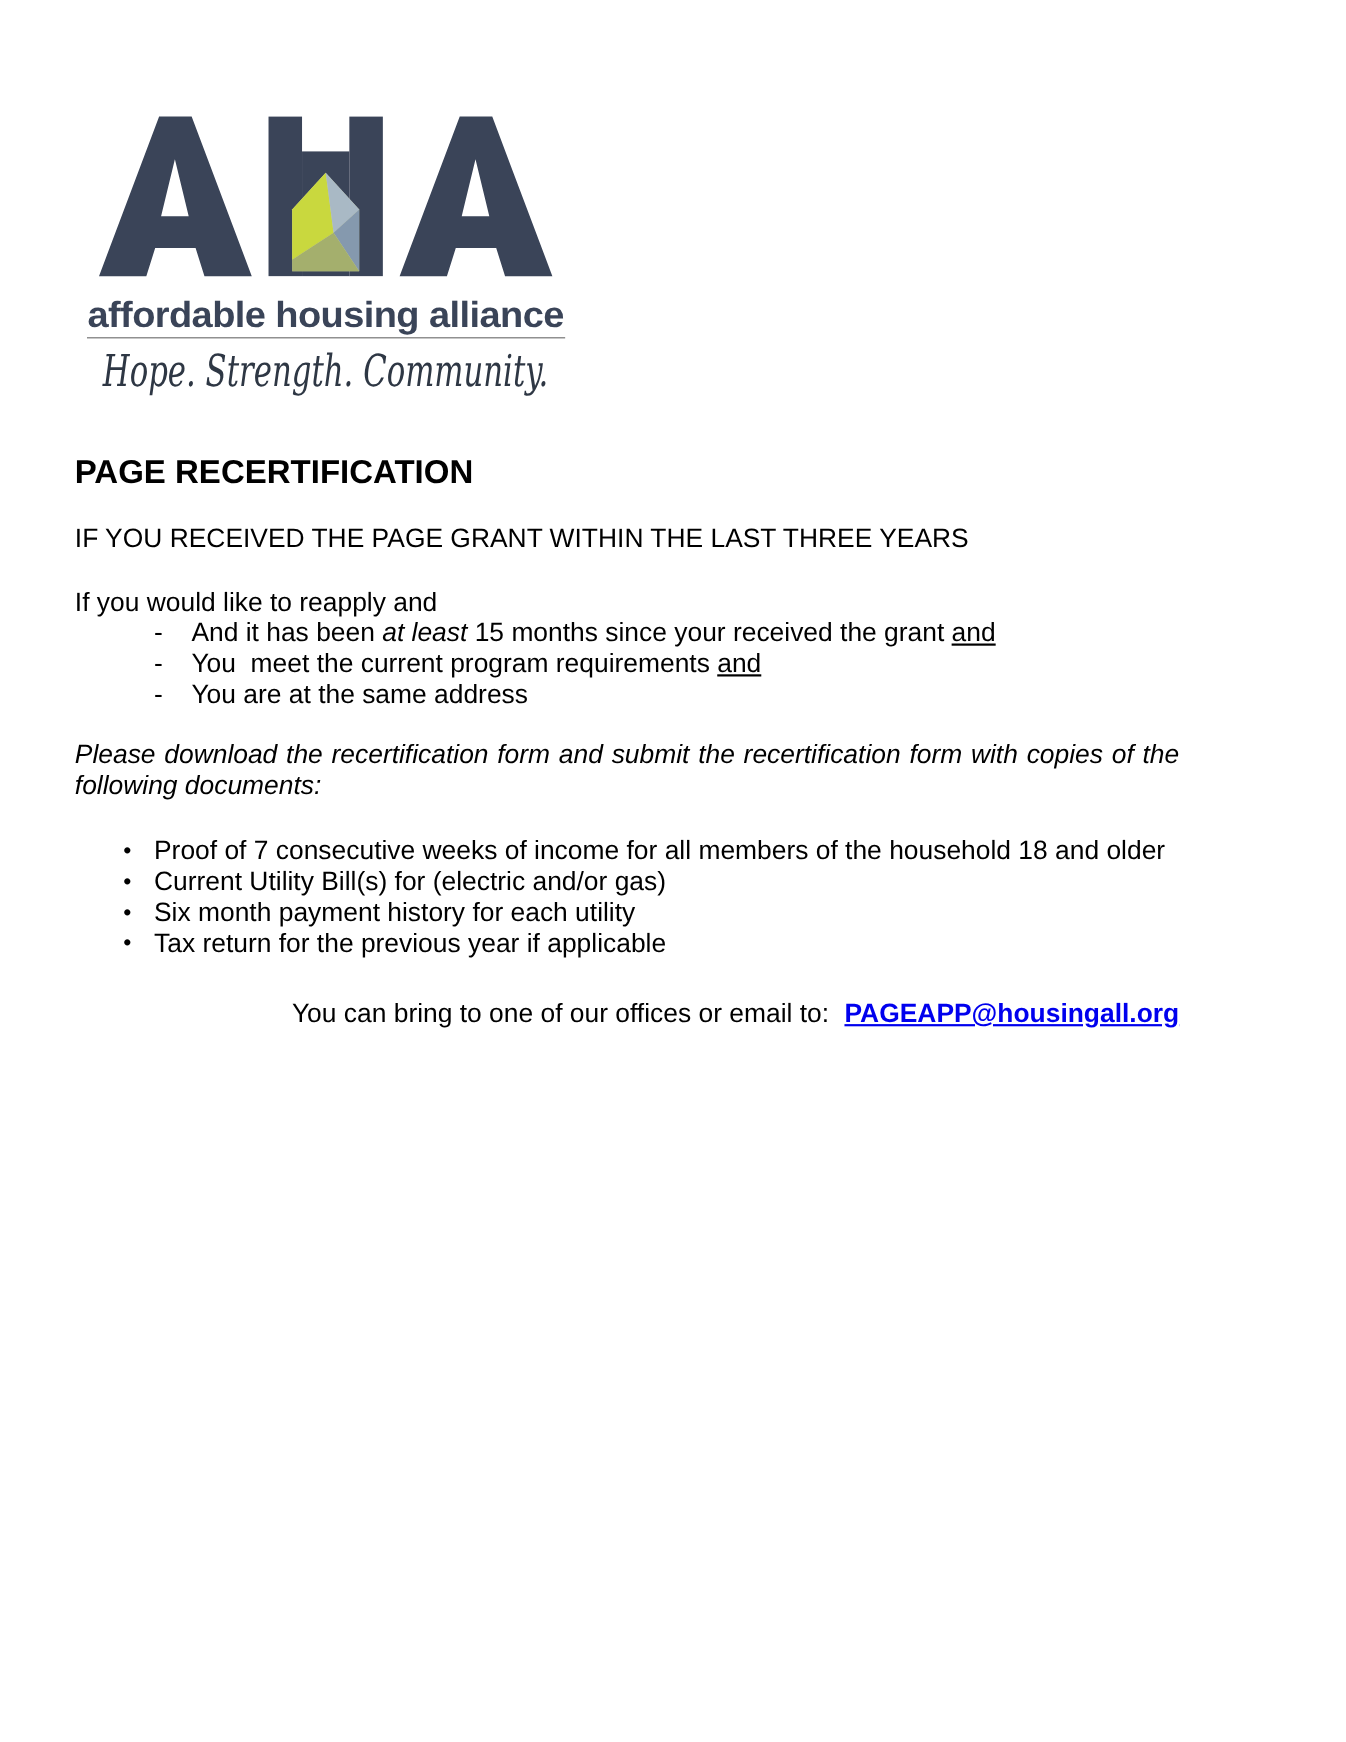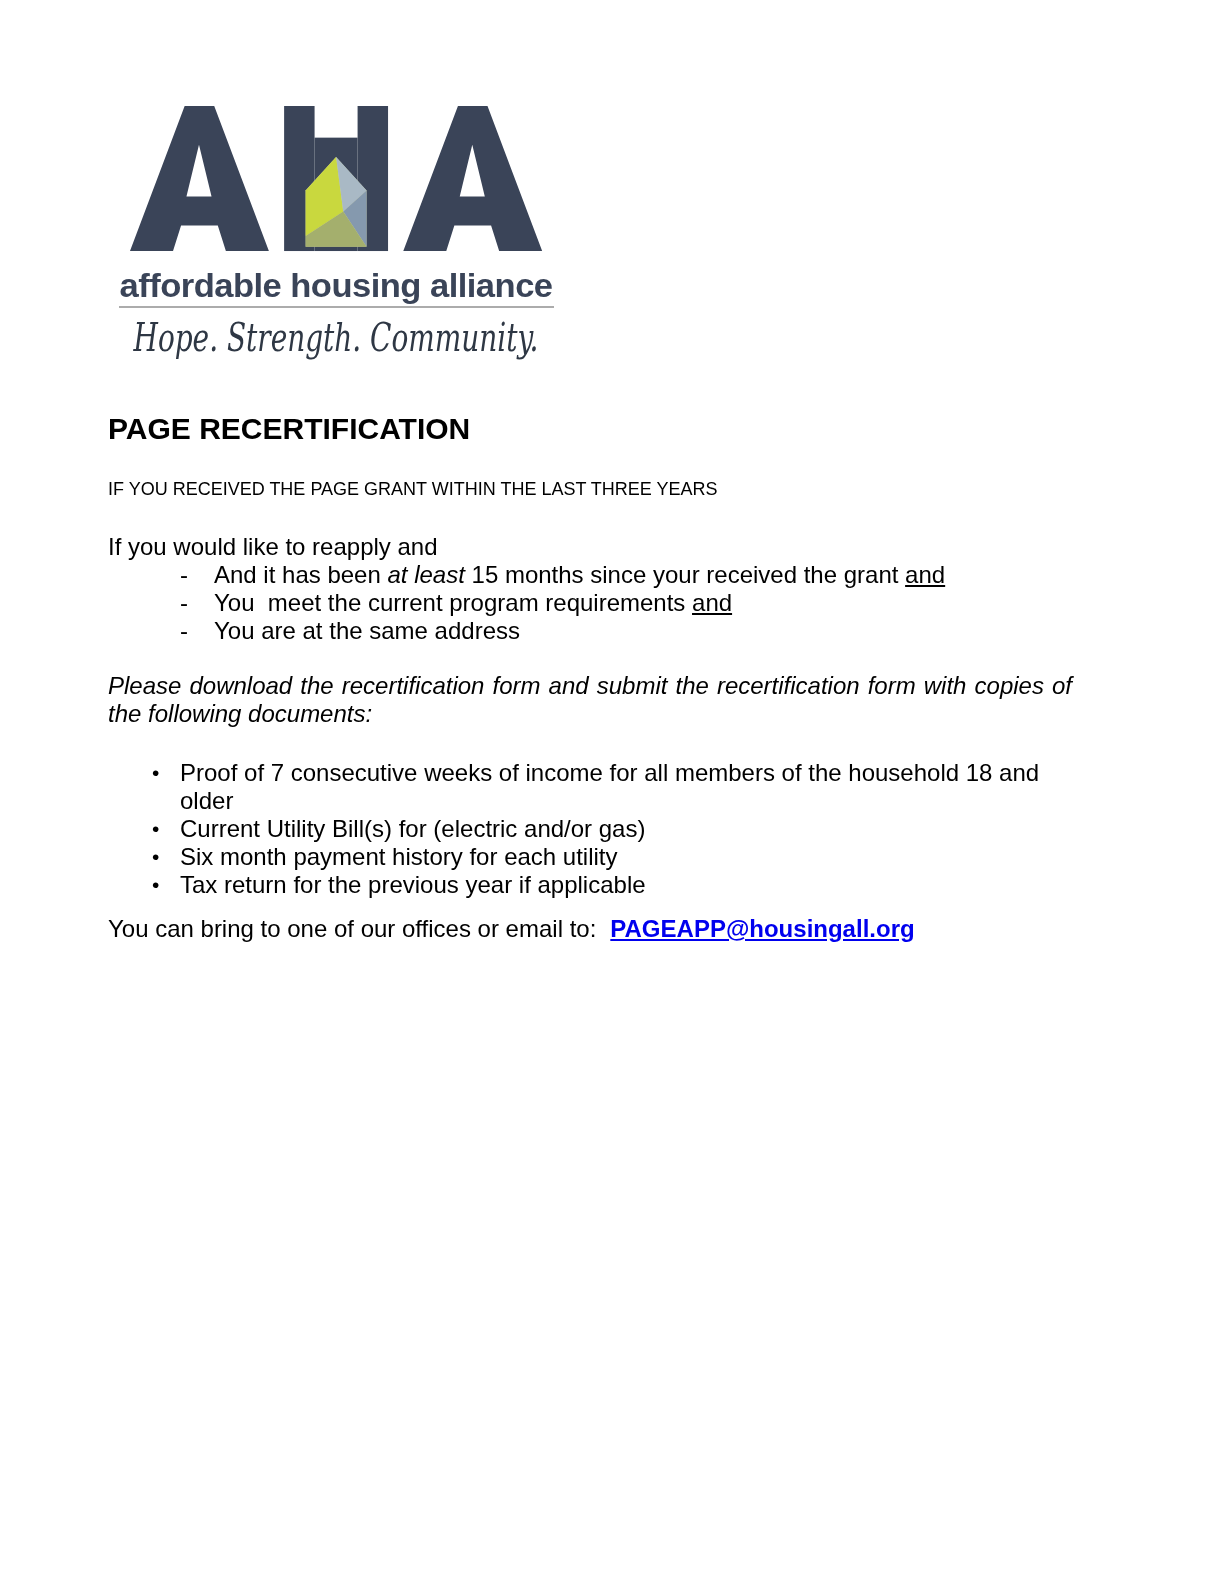--- a/index.html
+++ b/index.html
@@ -3,46 +3,46 @@
 <meta charset="utf-8">
 <style>
   html, body { margin: 0; padding: 0; background: #e8e8e8; }
   .page {
     position: relative;
     width: 1224px;
     height: 1584px;
     margin: 0 auto;
     background: #ffffff;
     box-sizing: border-box;
-    padding: 100px 152px 0 108px;
+    padding: 100px 152px 0 68px;
     font-family: "Liberation Sans", sans-serif;
     font-size: 24px;
     line-height: 28px;
     color: #000000;
     overflow: hidden;
   }
   .logo-block { margin-left: 11px; width: 435px; }
   .logo-wordmark-text { font: bold 33px "Liberation Sans", sans-serif; letter-spacing: -0.5px; }
   .logo-tagline-text  { font: italic 40px "DejaVu Serif", cursive; }
   h1.doc-heading {
     font-size: 30px;
     line-height: 28px;
     font-weight: bold;
     margin: 44px 0 0 0;
   }
-  .subhead   { margin: 32px 0 0 0; font-size: 18px; }
+  .subhead   { margin: 32px 0 0 0; font-size: 24px; }
   .intro     { margin: 30px 0 0 0; }
   ul.dash-list, ul.bullet-list { list-style: none; margin: 0; padding: 0; }
   ul.dash-list li   { display: flex; padding-left: 72px; }
   ul.dash-list  .marker { width: 34px; flex: 0 0 34px; }
   ul.bullet-list { margin-top: 31px; }
   ul.bullet-list li { display: flex; padding-left: 44px; }
   ul.bullet-list .marker { width: 28px; flex: 0 0 28px; font-size: 21px; }
   .just-par  { margin: 27px 0 0 0; text-align: justify; font-style: italic; }
-  .closing   { margin: 16px 0 0 0; }
+  .closing   { margin: 36px 0 0 0; text-align: right; }
   .iu { font-style: italic; }
   .u  { text-decoration: underline; }
   a.email-link {
     color: #0000EE;
     font-weight: bold;
     text-decoration: underline;
     margin-left: 14px;
   }
 </style>
 </head>

